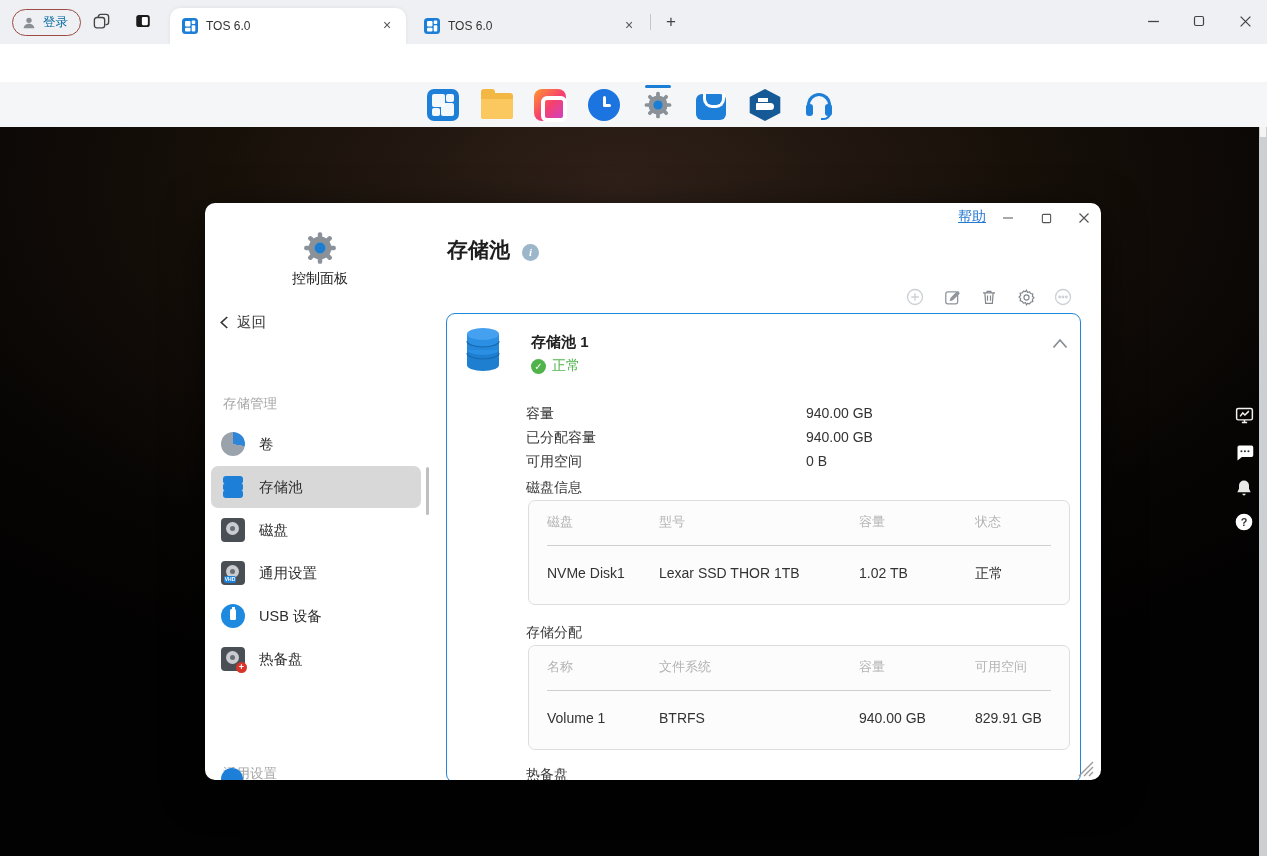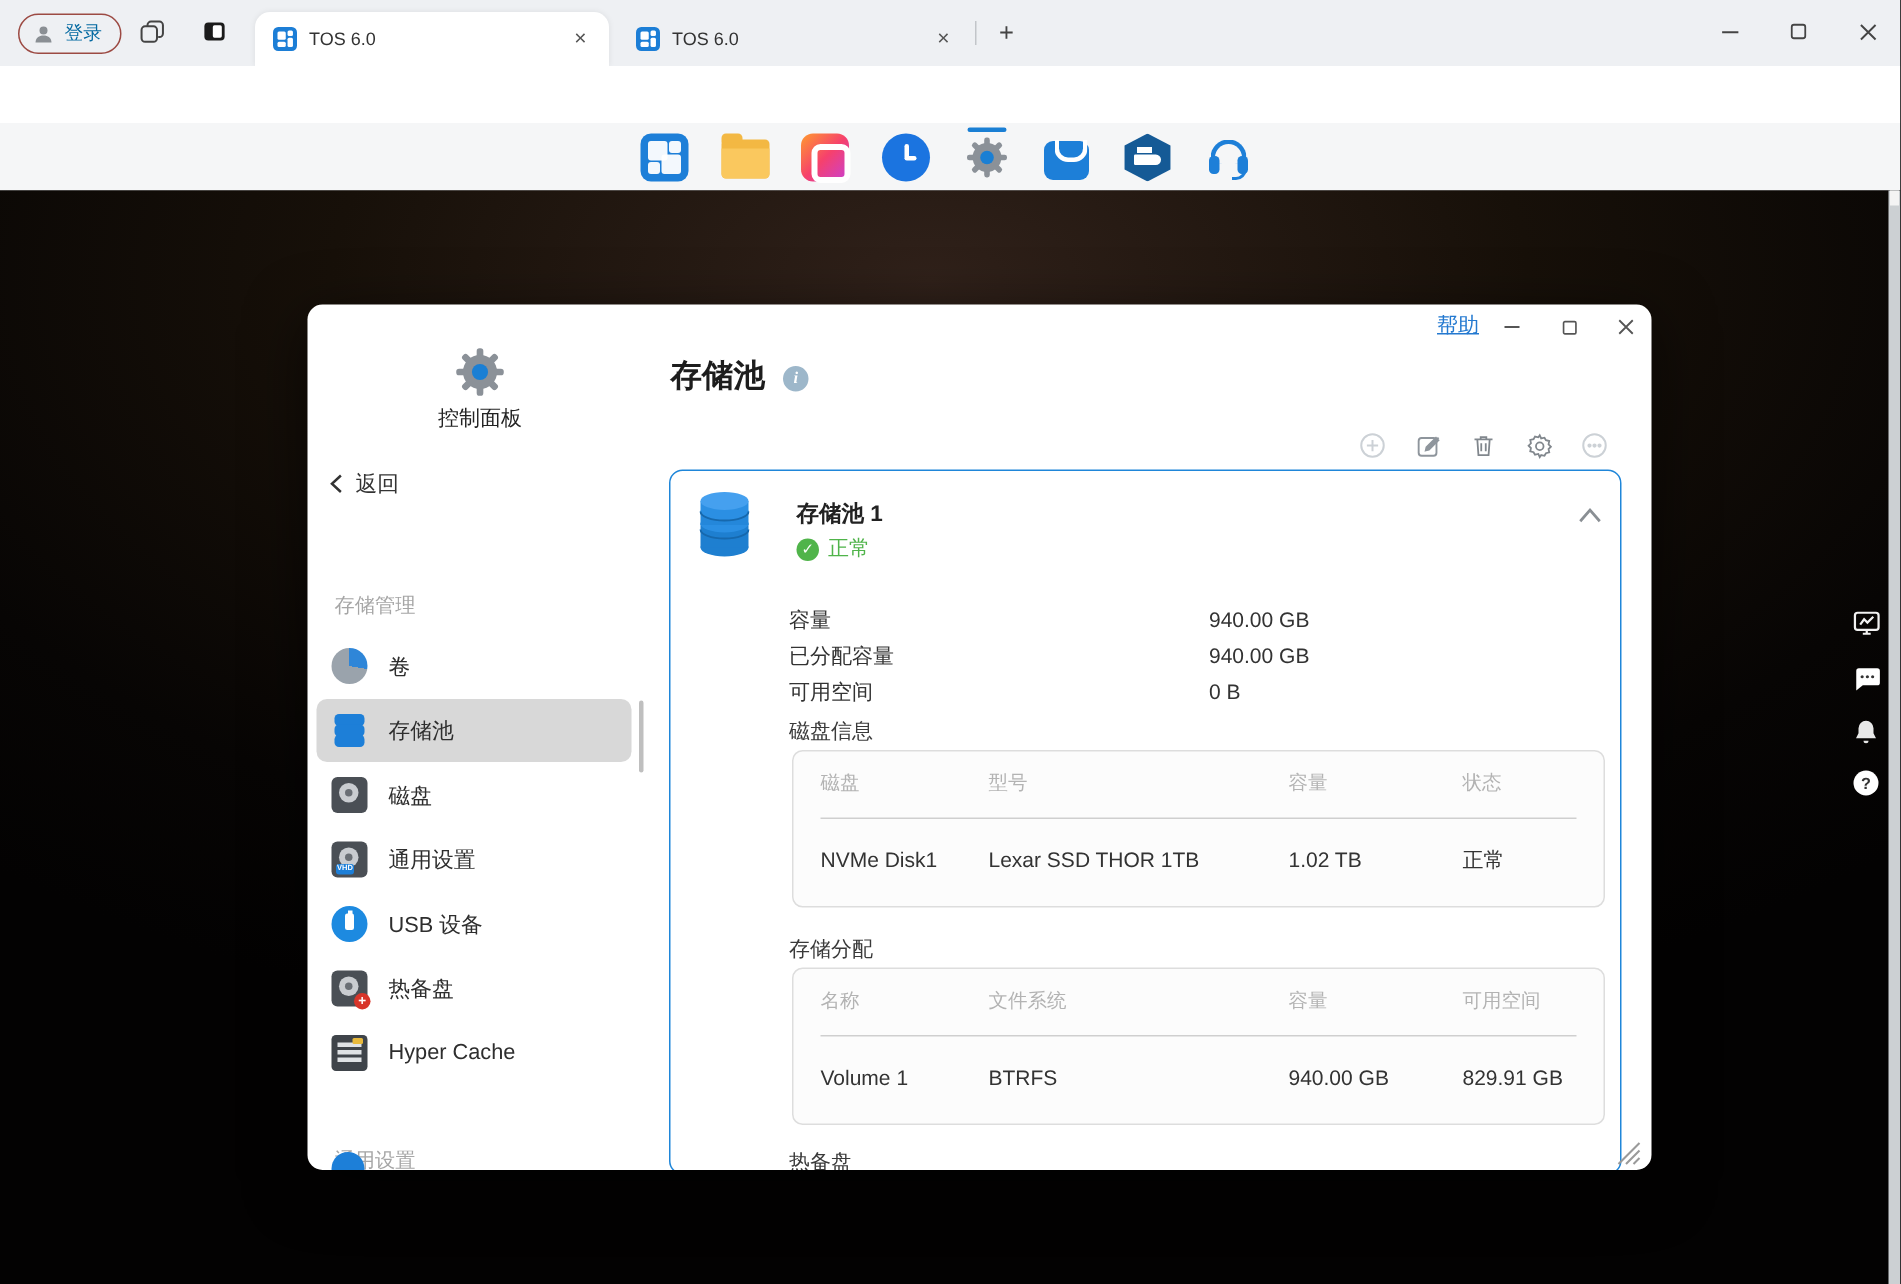--- a/index.html
+++ b/index.html
@@ -426,24 +426,20 @@
   <div class="side-item" style="top:392px;">
     <span class="sicon ic-usb"></span>
     <span class="slabel">USB 设备</span>
   </div>
   <div class="side-item" style="top:435px;">
     <span class="sicon ic-hdd ic-spare">
         <span class="plus">+</span>
       </span>
     <span class="slabel">热备盘</span>
   </div>
-  <div class="side-item" style="top:478px;">
-    <span class="sicon ic-ssd"></span>
-    <span class="slabel">Hyper Cache</span>
-  </div>
 
   <div class="side-section" style="top:538px;margin-top:24px;">通用设置</div>
   <div class="partial-app"></div>
   <div class="side-scroll"></div>
 
   <div class="main-title">存储池</div>
   <div class="info-icon">i</div>
 
   <div class="toolbar">
     <span class="tool-btn">

